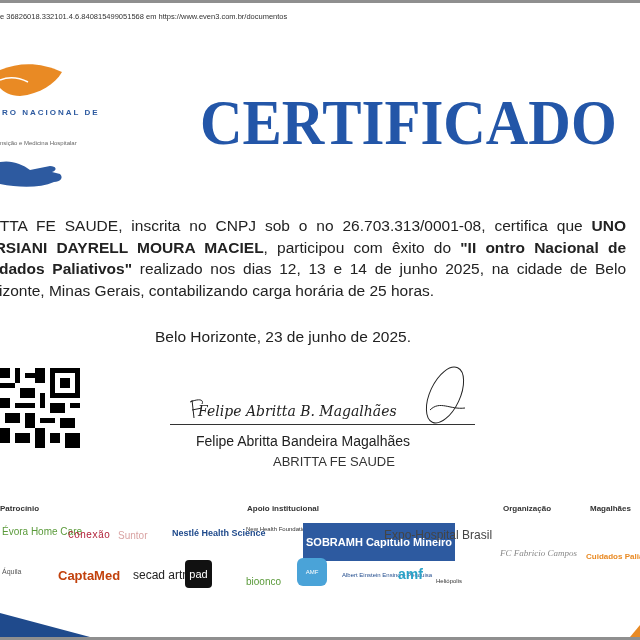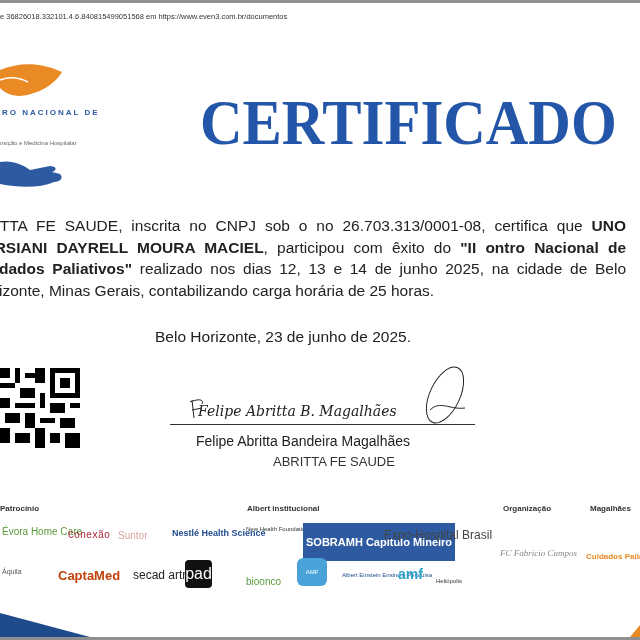--- a/index.html
+++ b/index.html
@@ -82,32 +82,32 @@
   <path d="M12 40 L14 58 M10 42 C20 38,24 40,22 44 M12 50 L22 48" stroke="#222" fill="none" stroke-width="1"></path>
   <text x="18" y="56" font-family="DejaVu Serif, serif" font-style="italic" font-size="14" fill="#222">Felipe Abritta B. Magalhães</text>
   <ellipse cx="265" cy="35" rx="15" ry="30" transform="rotate(25 265 35)" stroke="#222" fill="none" stroke-width="1"></ellipse>
   <path d="M250 50 C260 40,270 50,285 48" stroke="#222" fill="none" stroke-width="1"></path>
 </svg>
 <div class="sig-line"></div>
 <div class="sig-name">Felipe Abritta Bandeira Magalhães</div>
 <div class="sig-org">ABRITTA FE SAUDE</div>
 
 <div class="sect" style="left:0">Patrocínio</div>
-<div class="sect" style="left:247px">Albert institucional</div>
+<div class="sect" style="left:247px">Apoio institucional</div>
 <div class="sect" style="left:503px">Organização</div>
 <div class="sect" style="left:590px">Magalhães</div>
 
 <div class="sponsor" style="left:2px;top:526px;color:#5a9a3a;font-size:10px">Évora Home Care</div>
 <div class="sponsor" style="left:68px;top:530px;color:#b2243a;font-family:Liberation Mono, monospace;font-size:10px">Conexão</div>
 <div class="sponsor" style="left:118px;top:530px;color:#d9a3a3;font-size:10px">Suntor</div>
 <div class="sponsor" style="left:172px;top:528px;color:#1f4a8c;font-weight:bold;font-size:9px">Nestlé Health Science</div>
 <div class="sponsor" style="left:2px;top:568px;color:#555;font-size:7px">Áquila</div>
 <div class="sponsor" style="left:58px;top:568px;color:#c2410c;font-weight:bold;font-size:13px">CaptaMed</div>
 <div class="sponsor" style="left:133px;top:568px;color:#222;font-size:12px">secad artmed</div>
-<div class="sponsor" style="left:185px;top:560px;width:27px;height:28px;background:#111;border-radius:4px;color:#fff;font-size:16px;text-align:center;line-height:28px">pad</div>
+<div class="sponsor" style="left:185px;top:560px;width:27px;height:28px;background:#111;border-radius:4px;color:#fff;font-size:11px;text-align:center;line-height:28px">pad</div>
 
 <div class="sponsor" style="left:246px;top:526px;color:#333;font-size:6px">New Health Foundation</div>
 <div class="sponsor" style="left:303px;top:523px;color:#fff;background:#2d5aa0;font-weight:bold;font-size:11px;padding:13px 3px">SOBRAMH Capítulo Mineiro</div>
 <div class="sponsor" style="left:384px;top:528px;color:#444;font-size:12px">Expo-Hospital Brasil</div>
 <div class="sponsor" style="left:246px;top:576px;color:#5a9a3a;font-size:10px">bioonco</div>
 <div class="sponsor" style="left:297px;top:558px;width:30px;height:28px;background:#4aa3d8;border-radius:6px;color:#fff;font-size:6px;text-align:center;line-height:28px">AMF</div>
 <div class="sponsor" style="left:342px;top:572px;color:#1f4a8c;font-size:6px">Albert Einstein Ensino e Pesquisa</div>
 <div class="sponsor" style="left:398px;top:566px;color:#2aa3c8;font-weight:bold;font-size:14px">amf</div>
 <div class="sponsor" style="left:436px;top:578px;color:#333;font-size:6px">Heliópolis</div>
 

